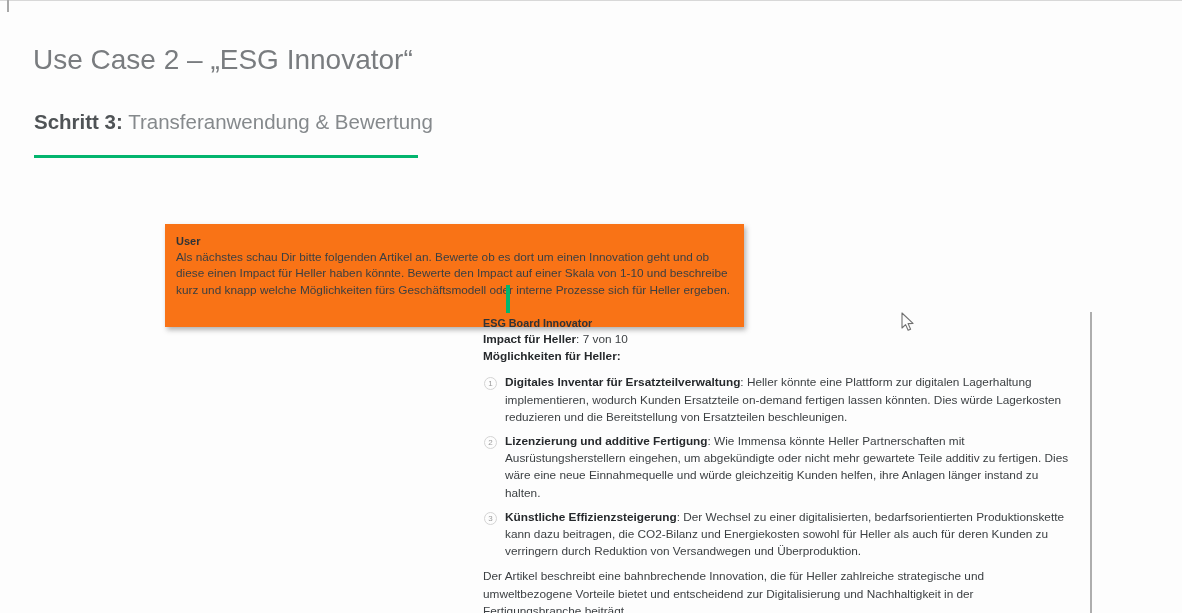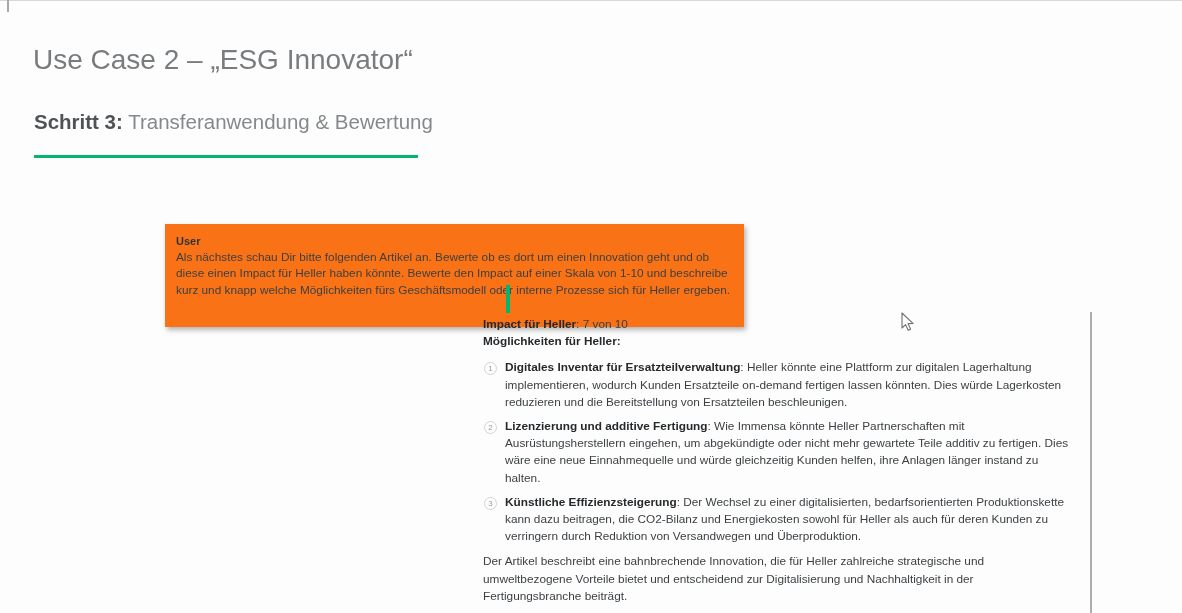--- a/index.html
+++ b/index.html
@@ -67,20 +67,21 @@
   <div class="step-underline"></div>
 
   <div class="user-card">
     <div class="user-sender">User</div>
     <div class="user-body">Als nächstes schau Dir bitte folgenden Artikel an. Bewerte ob es dort um einen Innovation geht und ob diese einen Impact für Heller haben könnte. Bewerte den Impact auf einer Skala von 1-10 und beschreibe kurz und knapp welche Möglichkeiten fürs Geschäftsmodell oder interne Prozesse sich für Heller ergeben.</div>
   </div>
 
   <div class="connector"></div>
 
   <div class="response">
+    <div class="asst-sender">ESG Board Innovator</div>
     <div class="rline"><b>Impact für Heller</b><span>: 7 von 10</span></div>
     <div class="rline"><b>Möglichkeiten für Heller:</b></div>
 
     <div class="opps-list">
       <div class="opp-item">
         <div class="num-badge">1</div>
         <div class="opp-text"><b>Digitales Inventar für Ersatzteilverwaltung</b><span>: Heller könnte eine Plattform zur digitalen Lagerhaltung implementieren, wodurch Kunden Ersatzteile on-demand fertigen lassen könnten. Dies würde Lagerkosten reduzieren und die Bereitstellung von Ersatzteilen beschleunigen.</span></div>
       </div>
       <div class="opp-item">
         <div class="num-badge">2</div>

